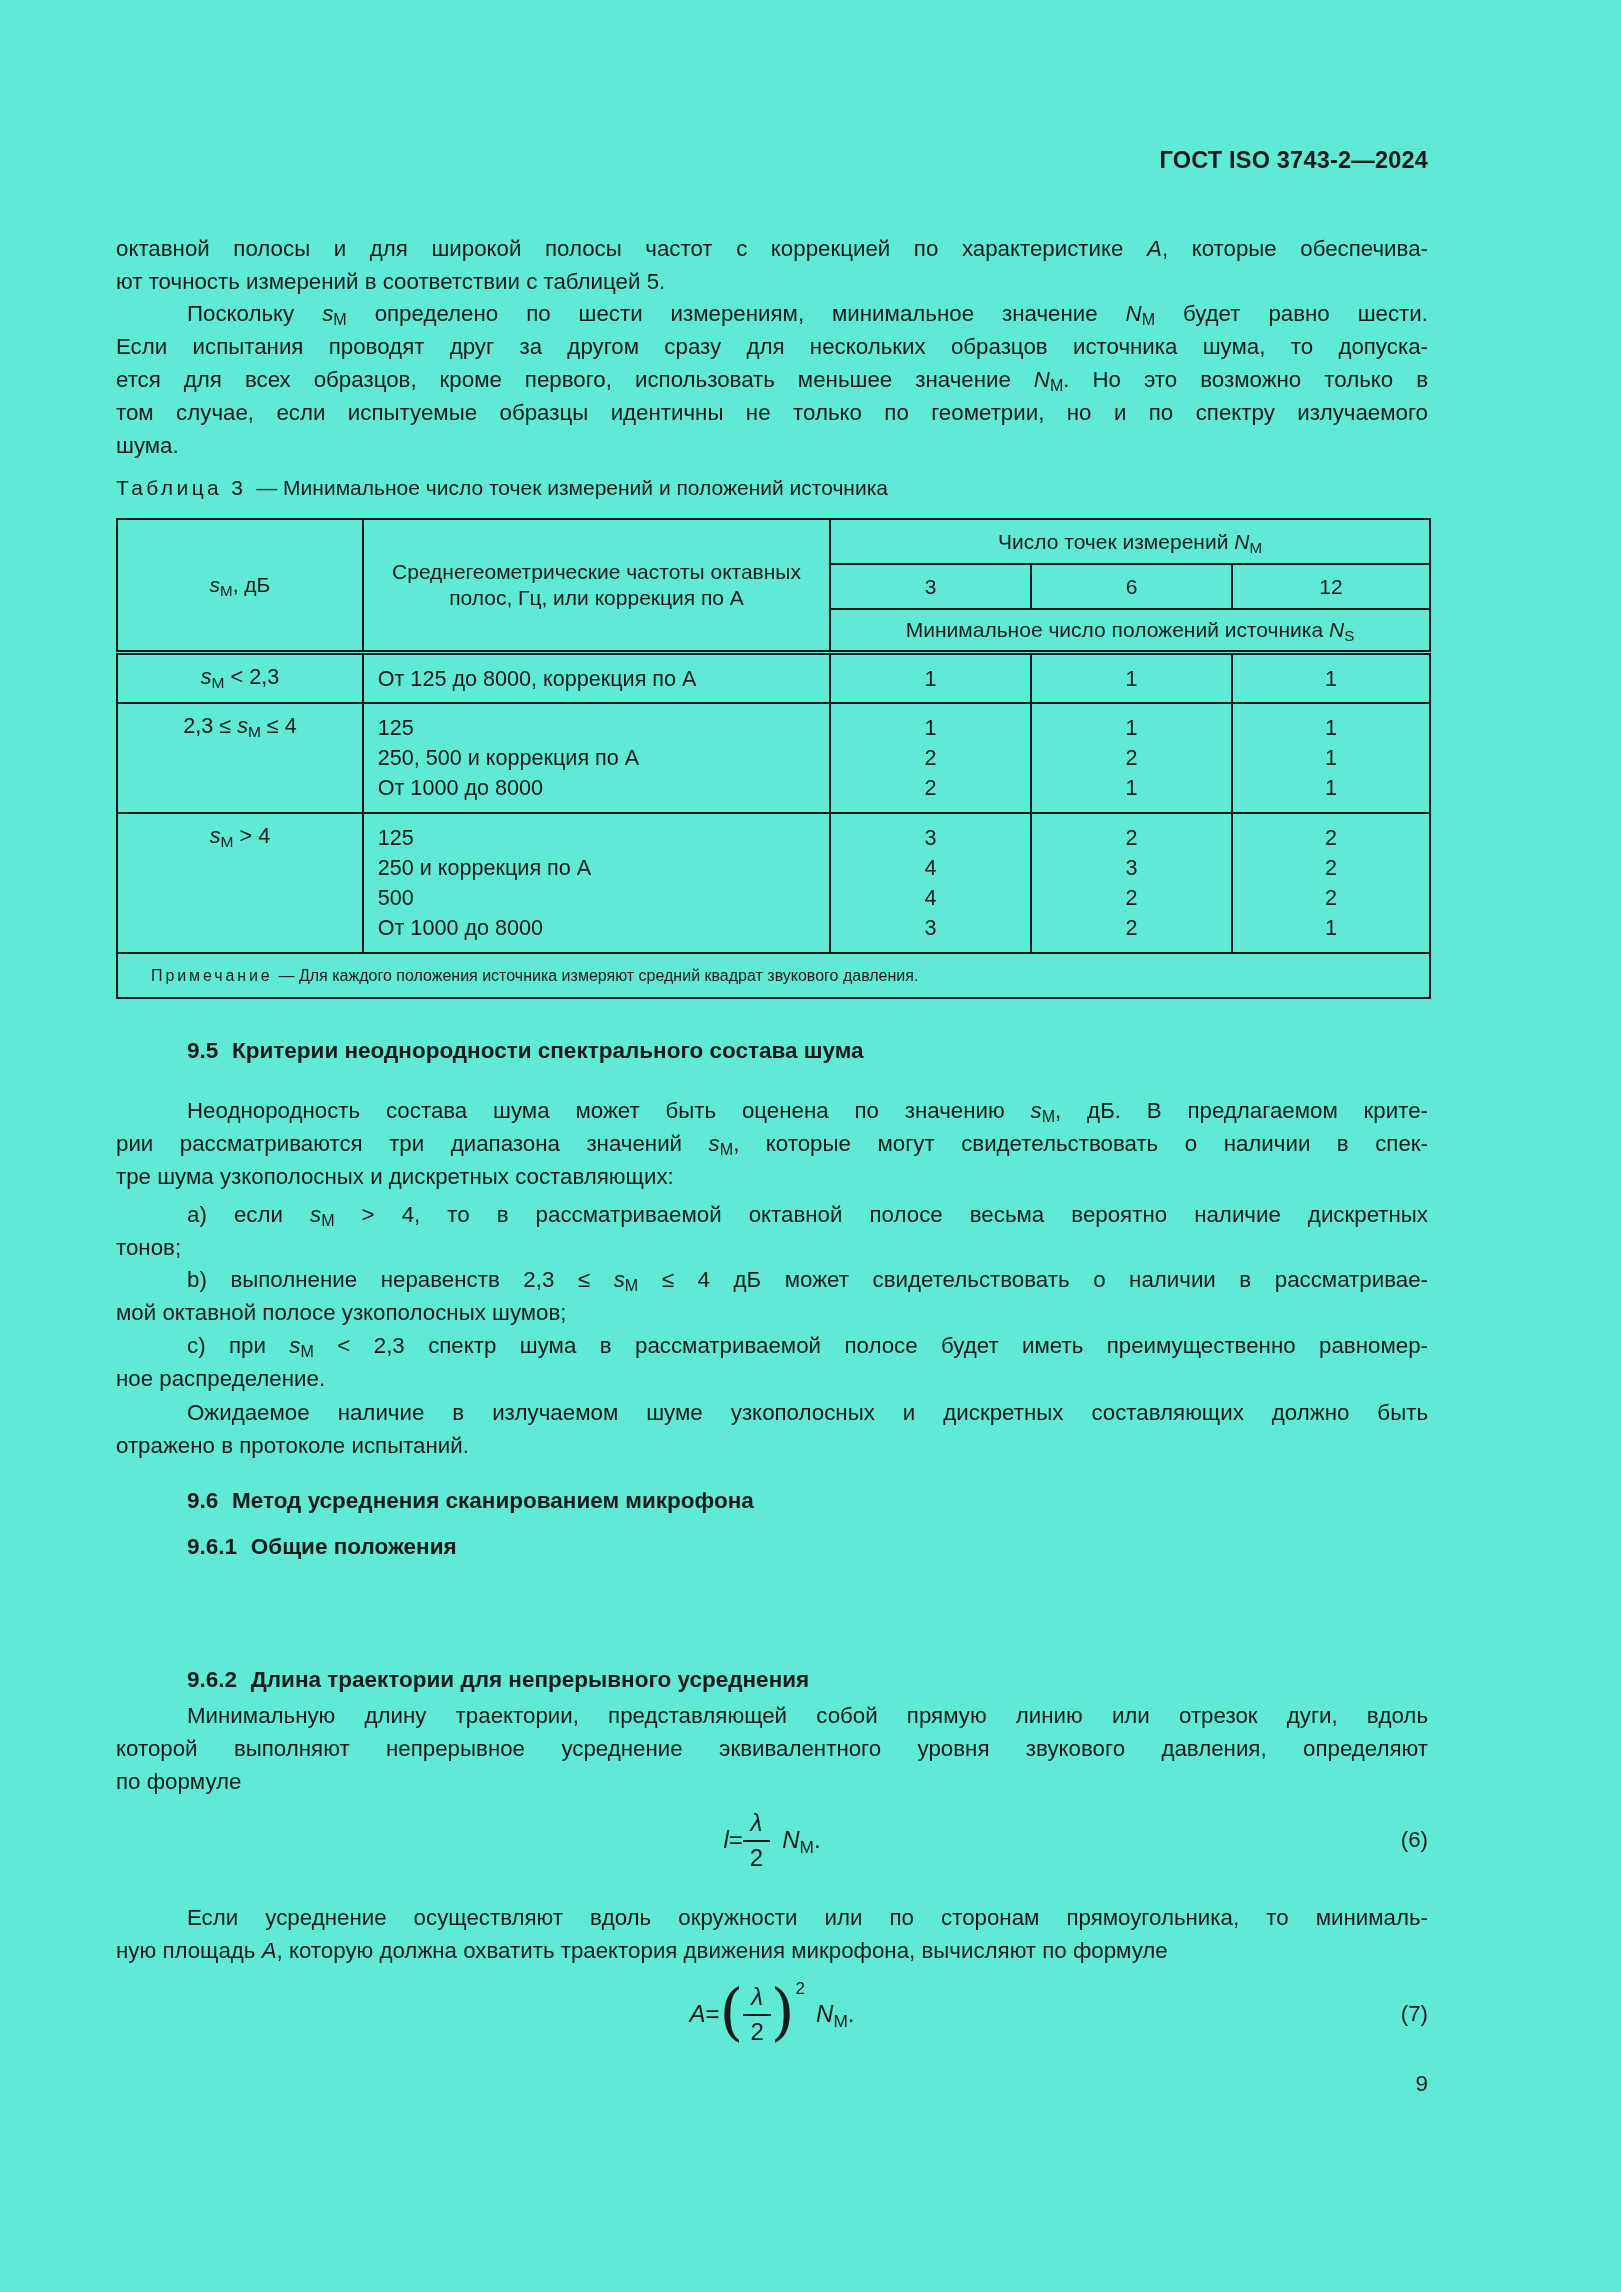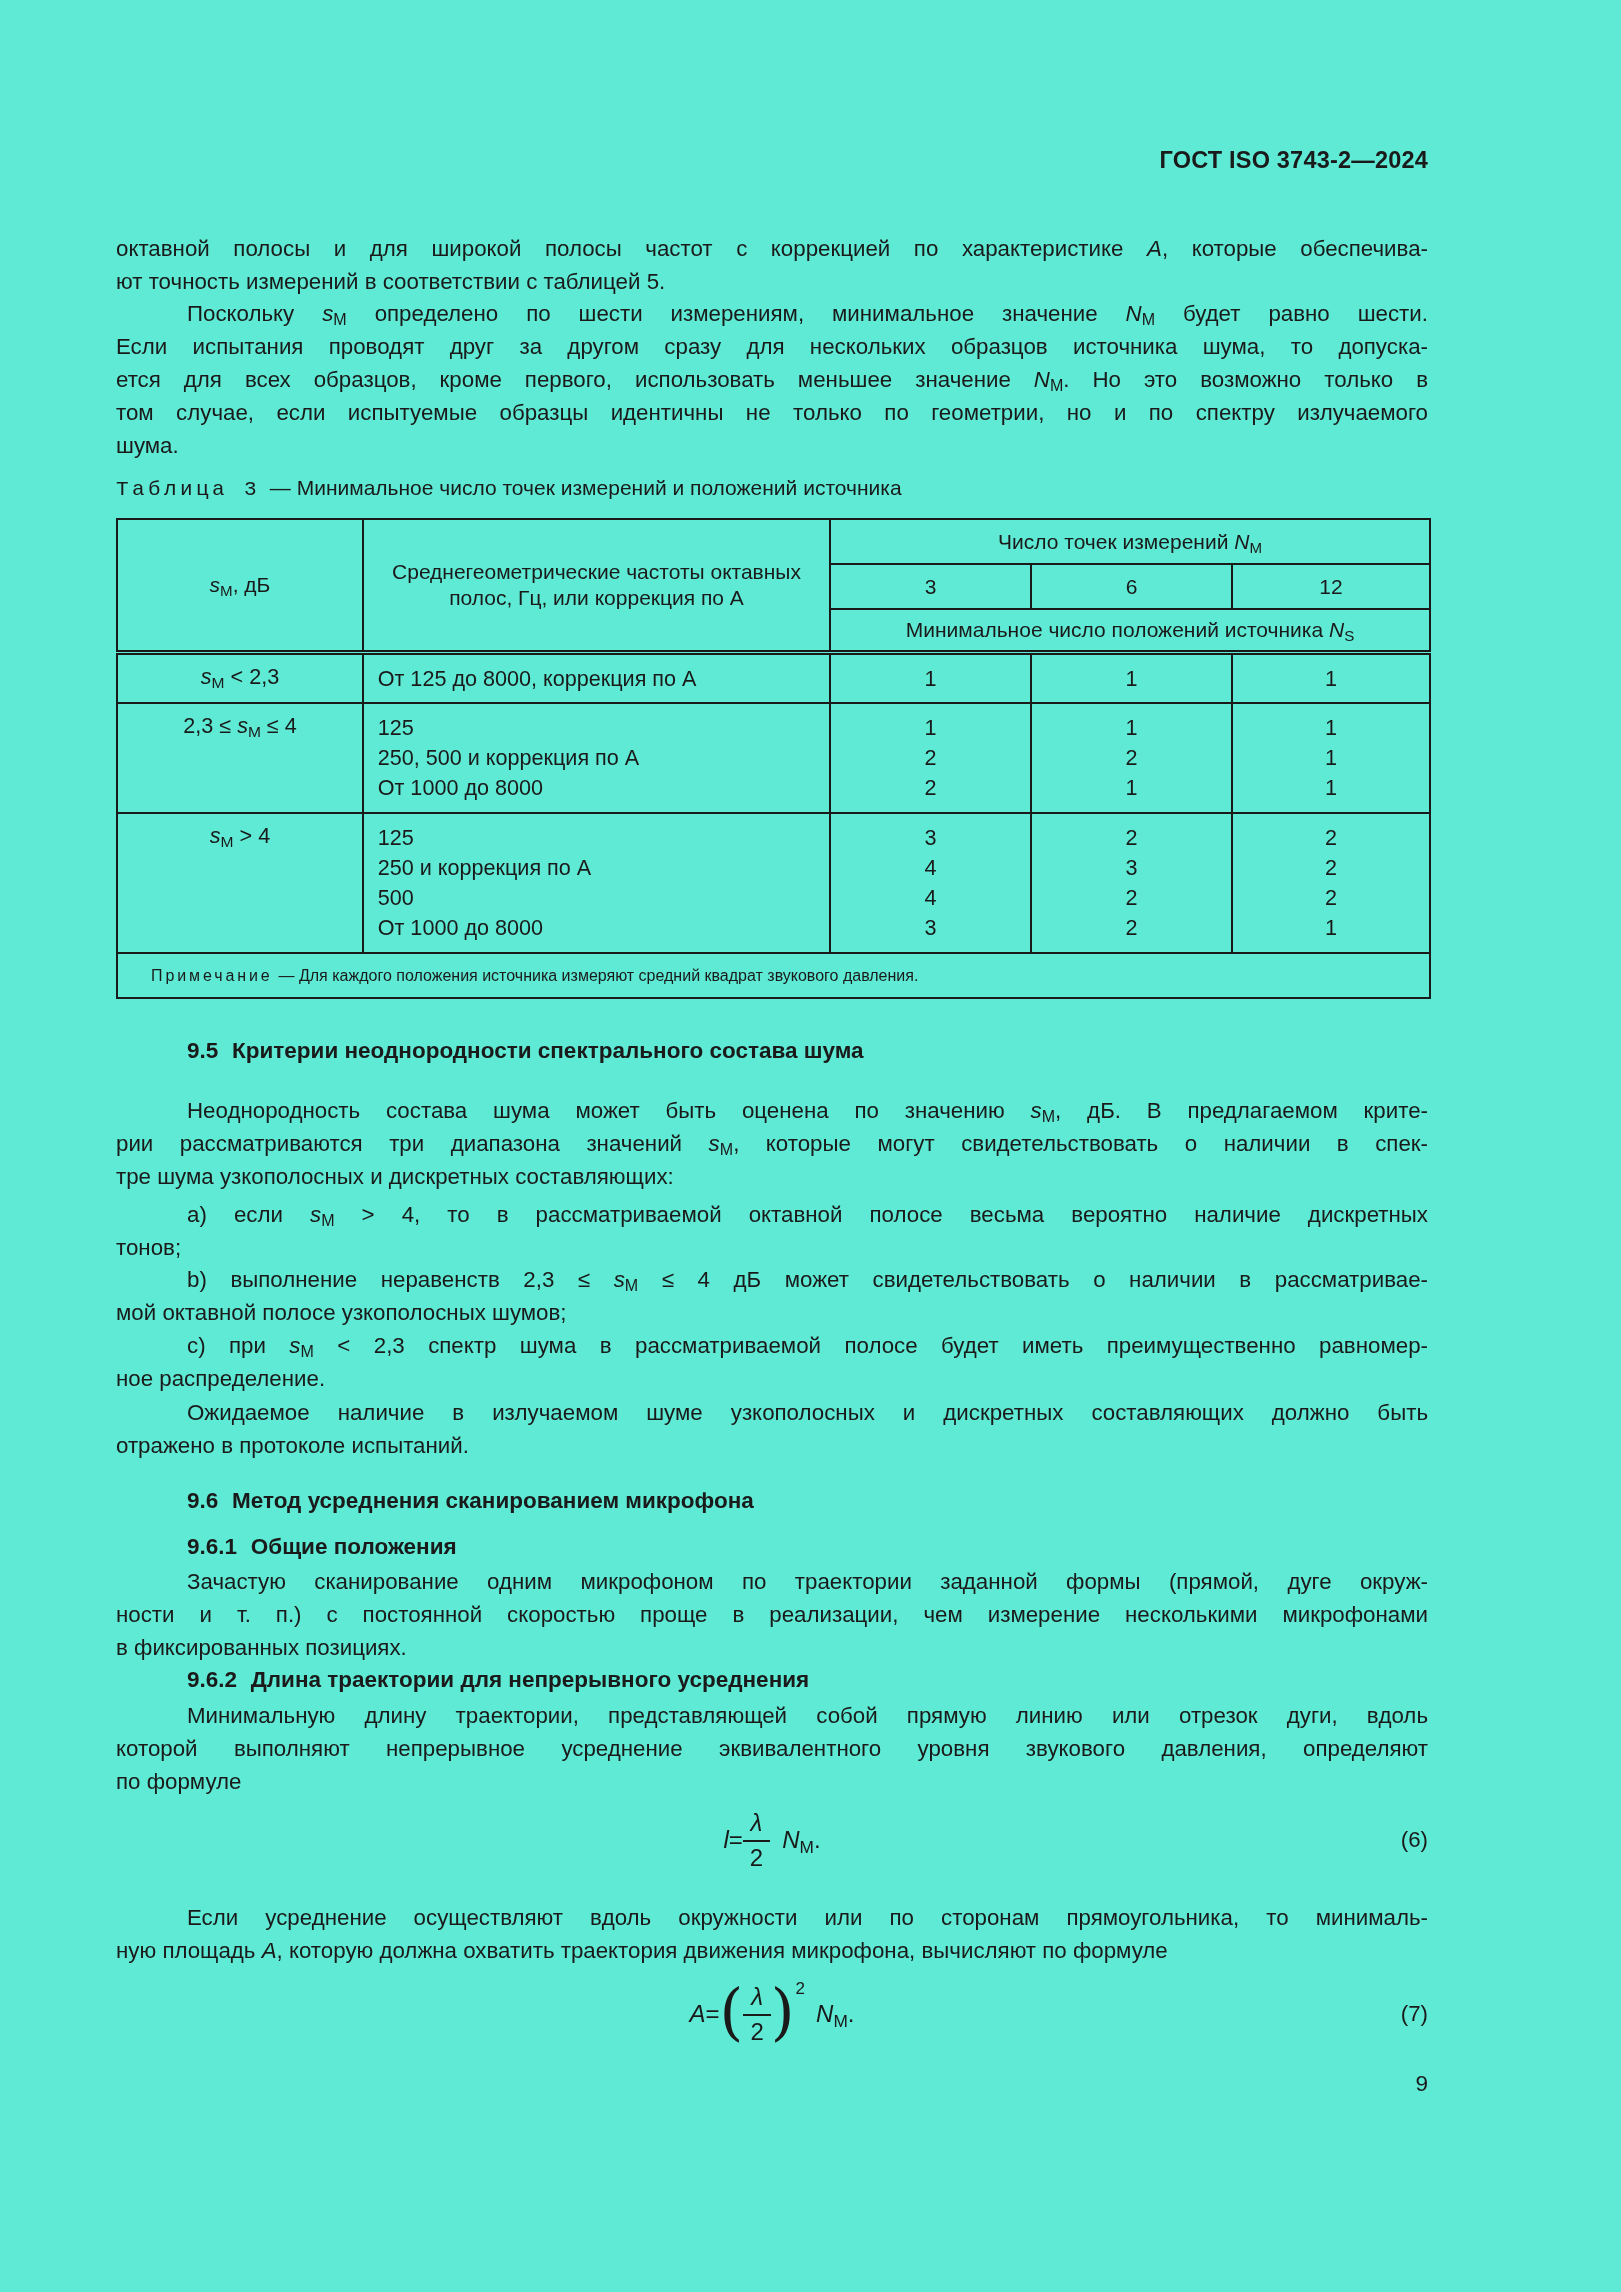--- a/index.html
+++ b/index.html
@@ -10,21 +10,21 @@
   .jline{display:block;text-align:justify;text-align-last:justify;-moz-text-align-last:justify;}
   .jline.last{text-align-last:left;-moz-text-align-last:left;}
   .jline.ind{padding-left:71px;}
   i{font-style:italic;}
   sub{font-size:0.72em;vertical-align:-0.28em;line-height:0;}
   .runhead{top:147px;text-align:right;font-weight:bold;font-size:23.5px;letter-spacing:0.2px;}
   .heading{font-weight:bold;font-size:22.5px;line-height:29px;padding-left:71px;}
   .hnum{margin-right:13.7px;}
   
   .tcaption{font-size:21px;}
-  .cap-label{letter-spacing:3.4px;margin-right:9.8px;font-family:Liberation Mono, monospace;}
+  .cap-label{letter-spacing:3.4px;margin-right:9.8px;}
   table.t3{border-collapse:collapse;width:1312px;table-layout:fixed;border:2.9px solid #1a1a1a;}
   .t3 th,.t3 td{border:2px solid #1a1a1a;font-weight:normal;vertical-align:middle;padding:0;}
   .t3 thead{border-bottom:5.9px double #1a1a1a;}
   .t3 thead th{font-size:21px;line-height:25.5px;text-align:center;}
   .t3 tr.r-points{height:45px;}
   .t3 tr.r-ncols{height:45px;}
   .t3 tr.r-npos{height:43px;}
   .t3 tr.r-points th.span3{border-bottom:2.9px solid #1a1a1a;}
   .t3 tr.r-ncols th{border-bottom:2.9px solid #1a1a1a;}
   .t3 tbody td{vertical-align:top;font-size:21.6px;padding-top:9px;padding-bottom:8.8px;}
@@ -201,25 +201,20 @@
       <div class="jline ind">Ожидаемое наличие в излучаемом шуме узкополосных и дискретных составляющих должно быть</div>
       <div class="jline last">отражено в протоколе испытаний.</div>
     </div>
 
   <div class="blk heading" style="top:1486px">
     <span class="hnum">9.6</span><span>Метод усреднения сканированием микрофона</span>
   </div>
   <div class="blk heading" style="top:1532px">
     <span class="hnum">9.6.1</span><span>Общие положения</span>
   </div>
-  <div class="blk para" style="top:1565px">
-      <div class="jline ind">Зачастую сканирование одним микрофоном по траектории заданной формы (прямой, дуге окруж-</div>
-      <div class="jline">ности и т. п.) с постоянной скоростью проще в реализации, чем измерение несколькими микрофонами</div>
-      <div class="jline last">в фиксированных позициях.</div>
-    </div>
 
   <div class="blk heading" style="top:1665px">
     <span class="hnum">9.6.2</span><span>Длина траектории для непрерывного усреднения</span>
   </div>
   <div class="blk para" style="top:1699px">
       <div class="jline ind">Минимальную длину траектории, представляющей собой прямую линию или отрезок дуги, вдоль</div>
       <div class="jline">которой выполняют непрерывное усреднение эквивалентного уровня звукового давления, определяют</div>
       <div class="jline last">по формуле</div>
     </div>
 

